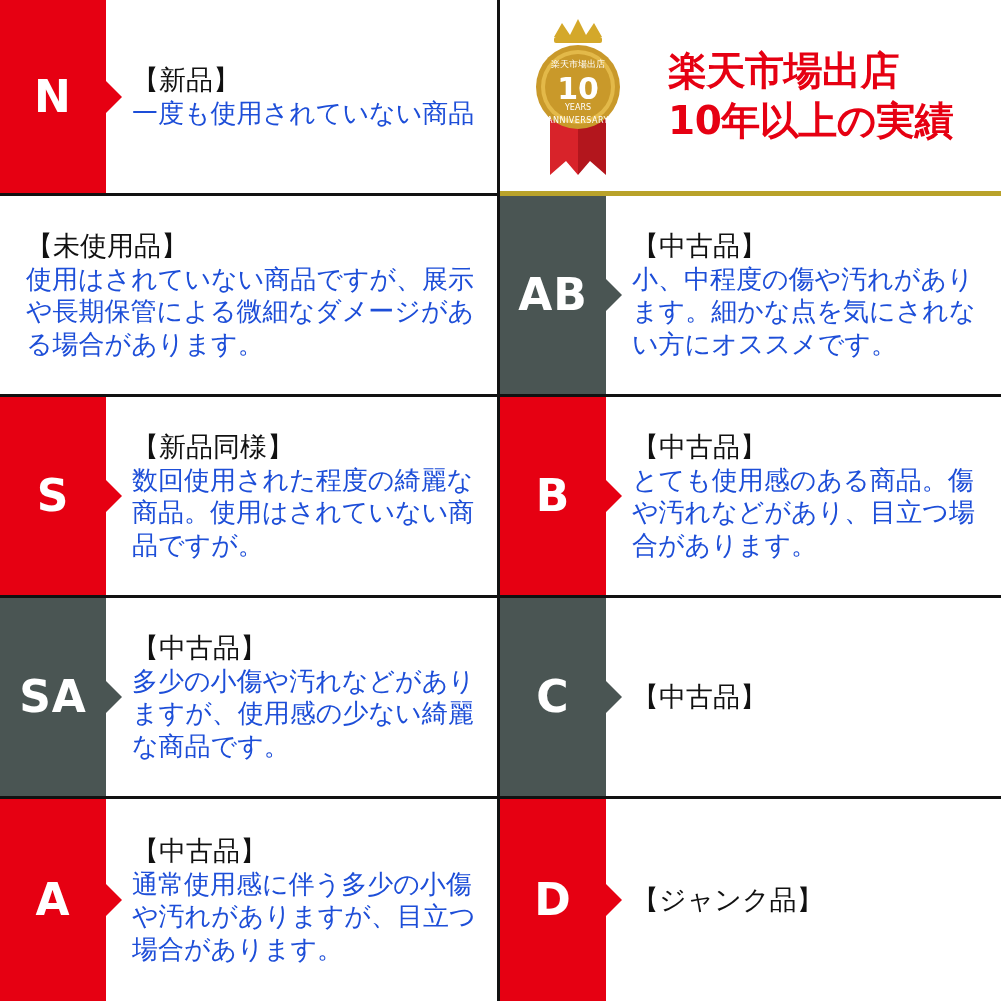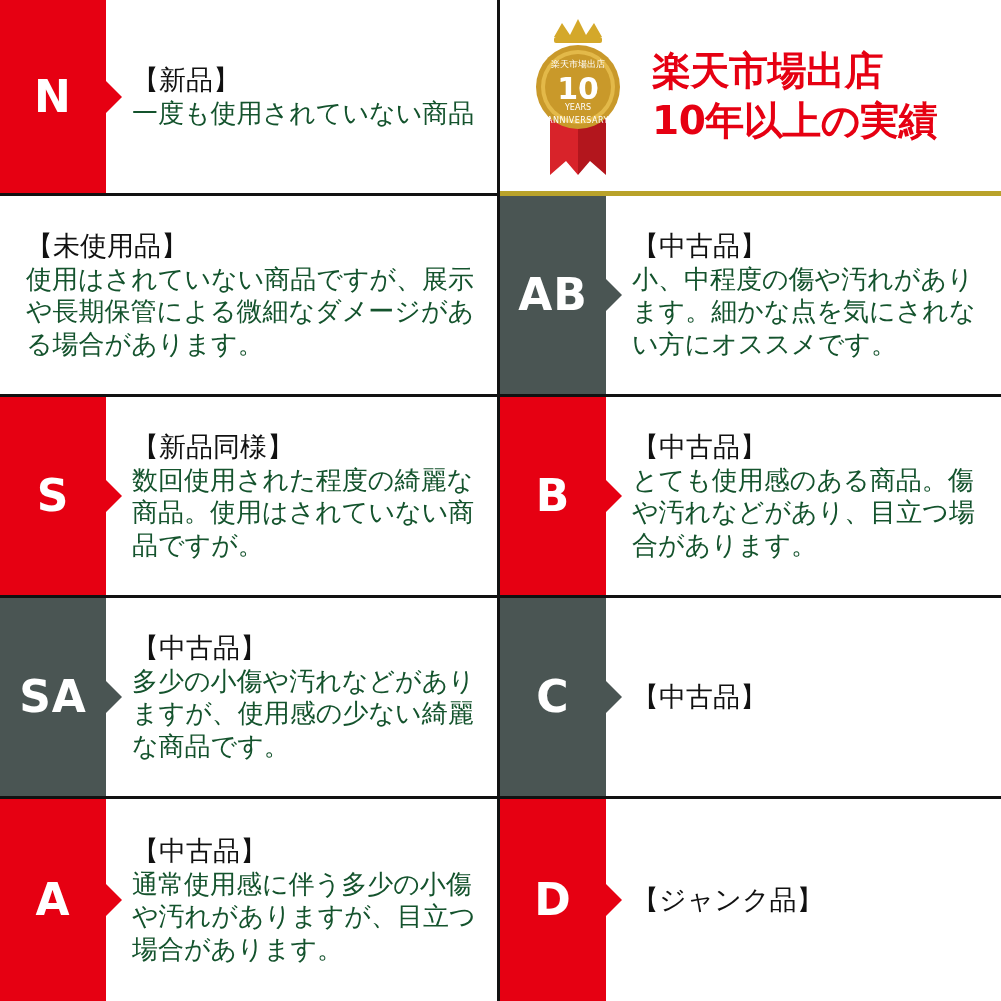--- a/index.html
+++ b/index.html
@@ -93,34 +93,34 @@
   .desc .title {
     font-size: 27px;
     line-height: 1.24;
     color: #111111;
     font-weight: 500;
     white-space: nowrap;
   }
   .desc .body {
     font-size: 26px;
     line-height: 1.26;
-    color: #14532d;
+    color: #1d4ed8;
     font-weight: 500;
   }
 
   
   .promo {
     display: flex;
     align-items: center;
     box-sizing: border-box;
     border-bottom: 5px solid #b9a22a;
     border-right: none;
     background: #ffffff;
     padding: 0 6px 0 14px;
-    gap: 10px;
+    gap: 26px;
   }
   .promo .badge-wrap {
     flex: 0 0 auto;
     width: 128px;
     height: 170px;
     position: relative;
     display: flex;
     align-items: center;
     justify-content: center;
   }

